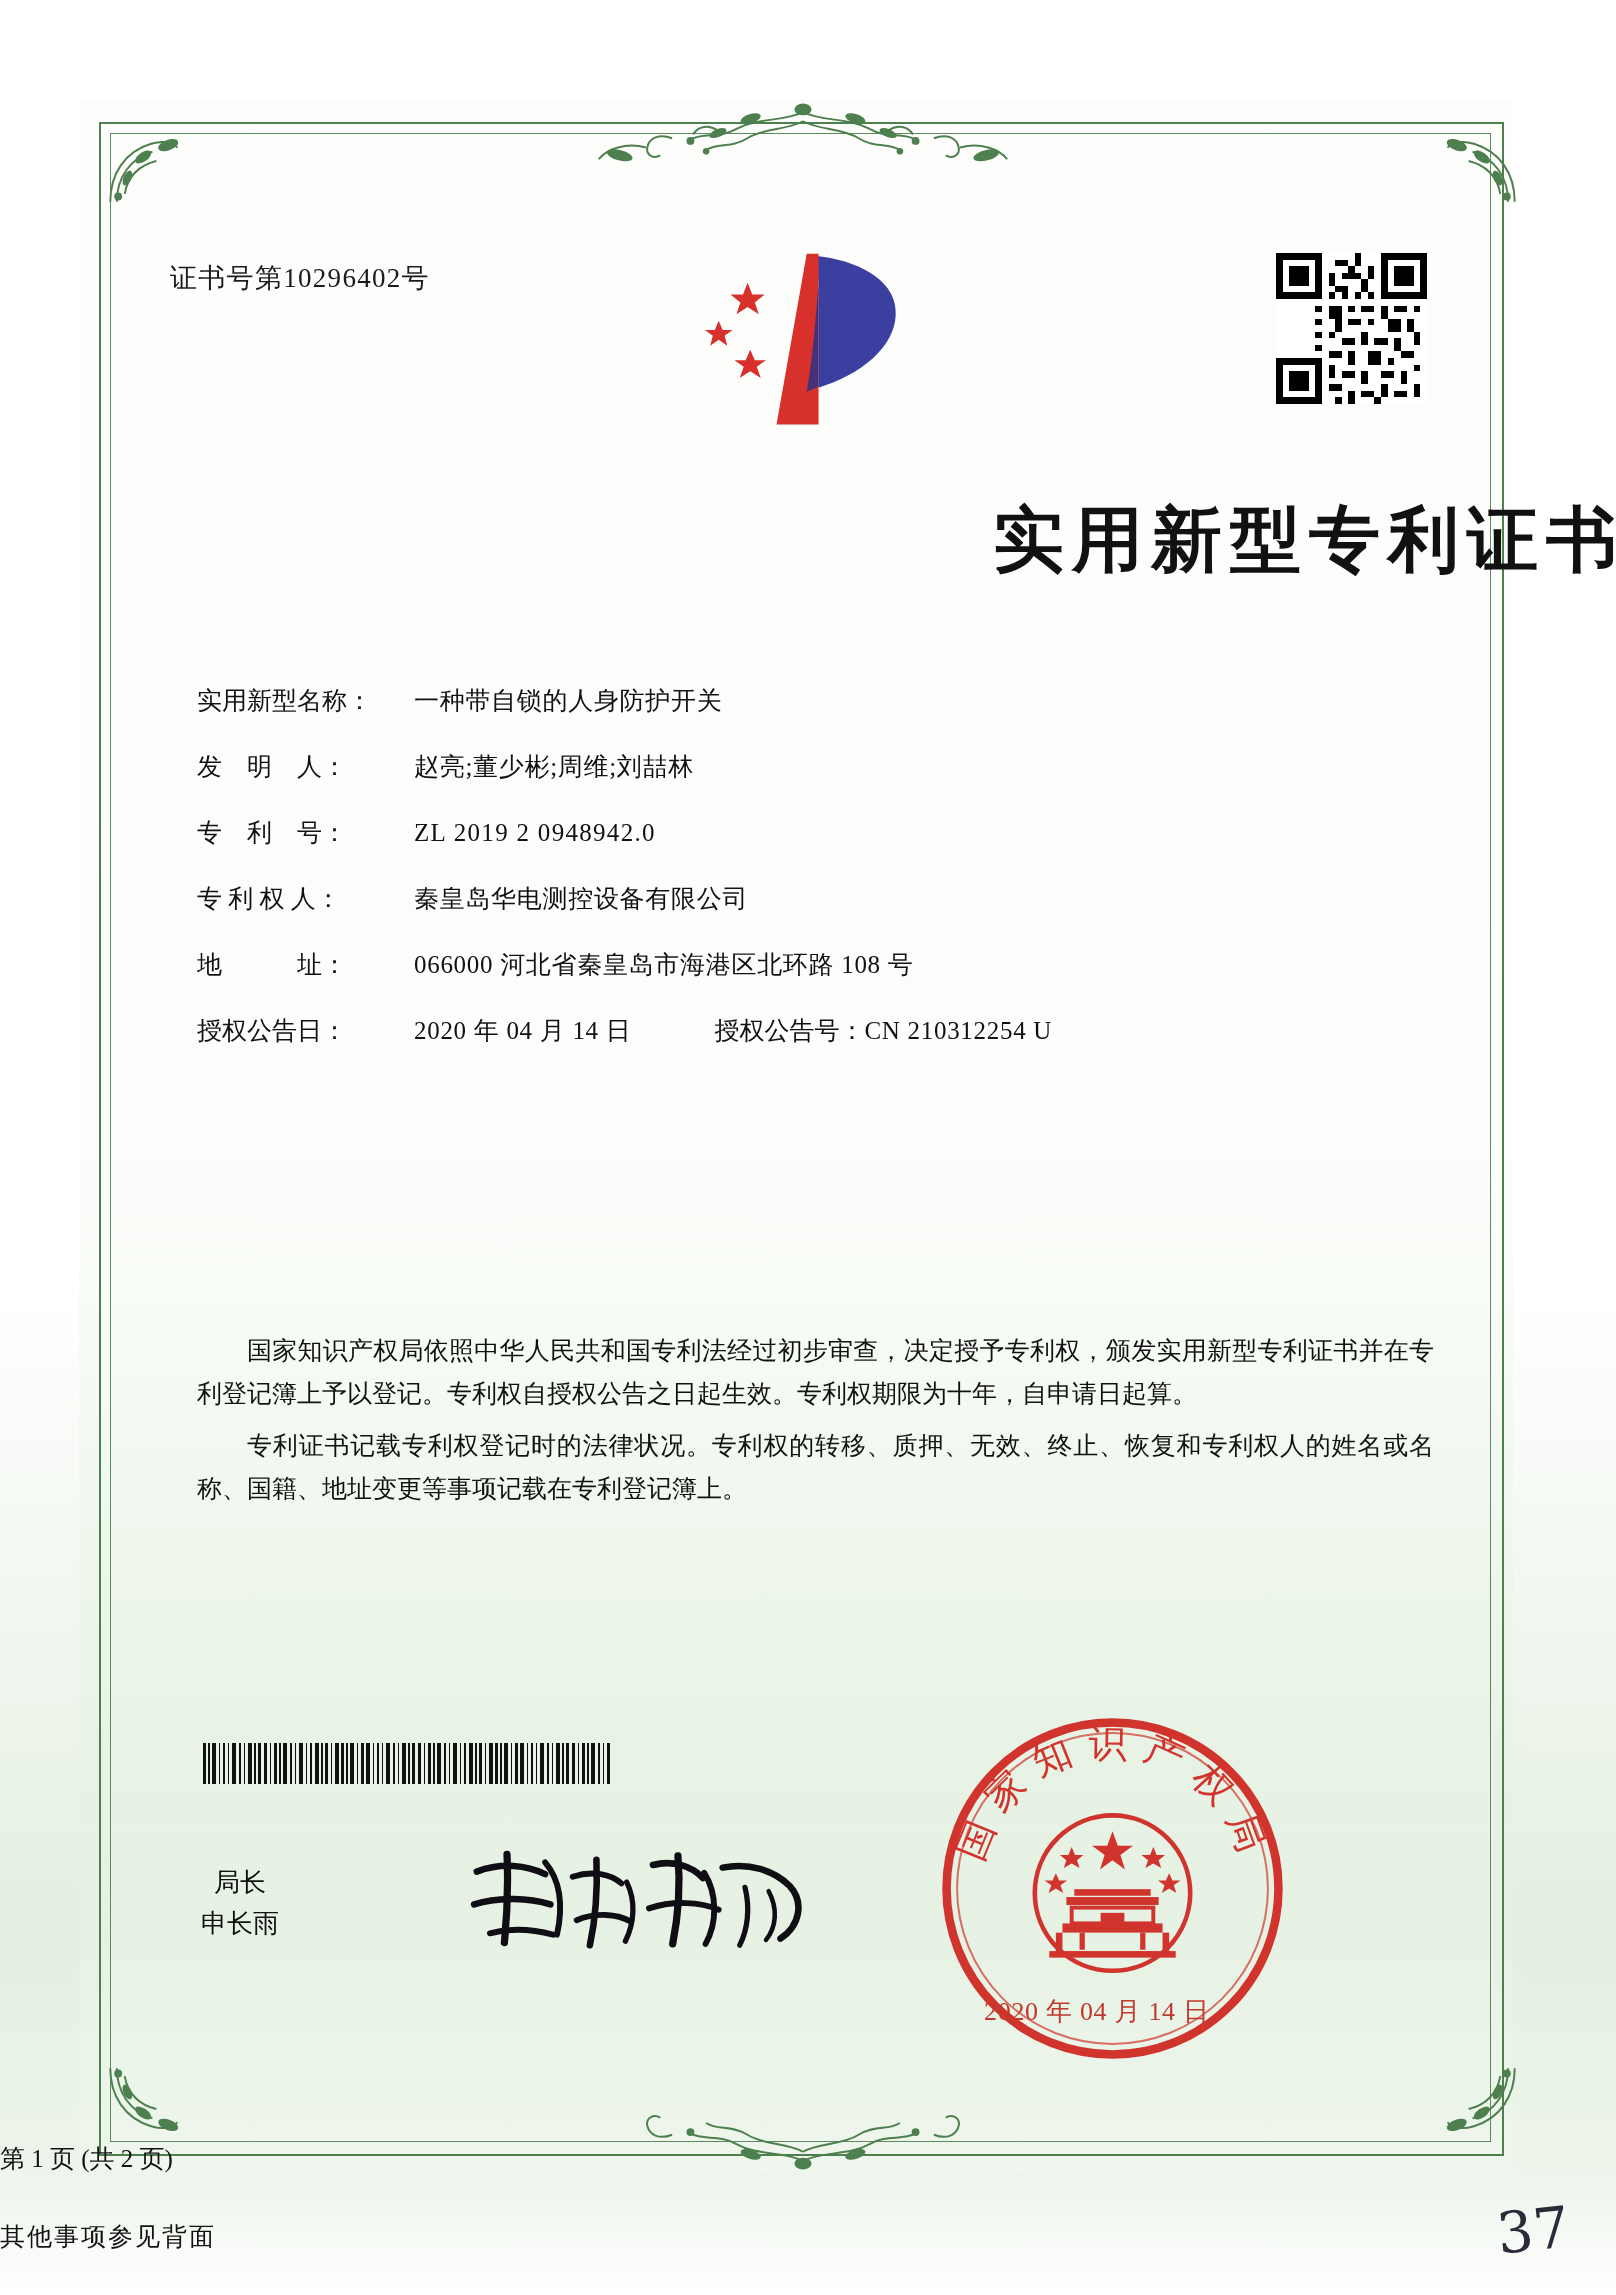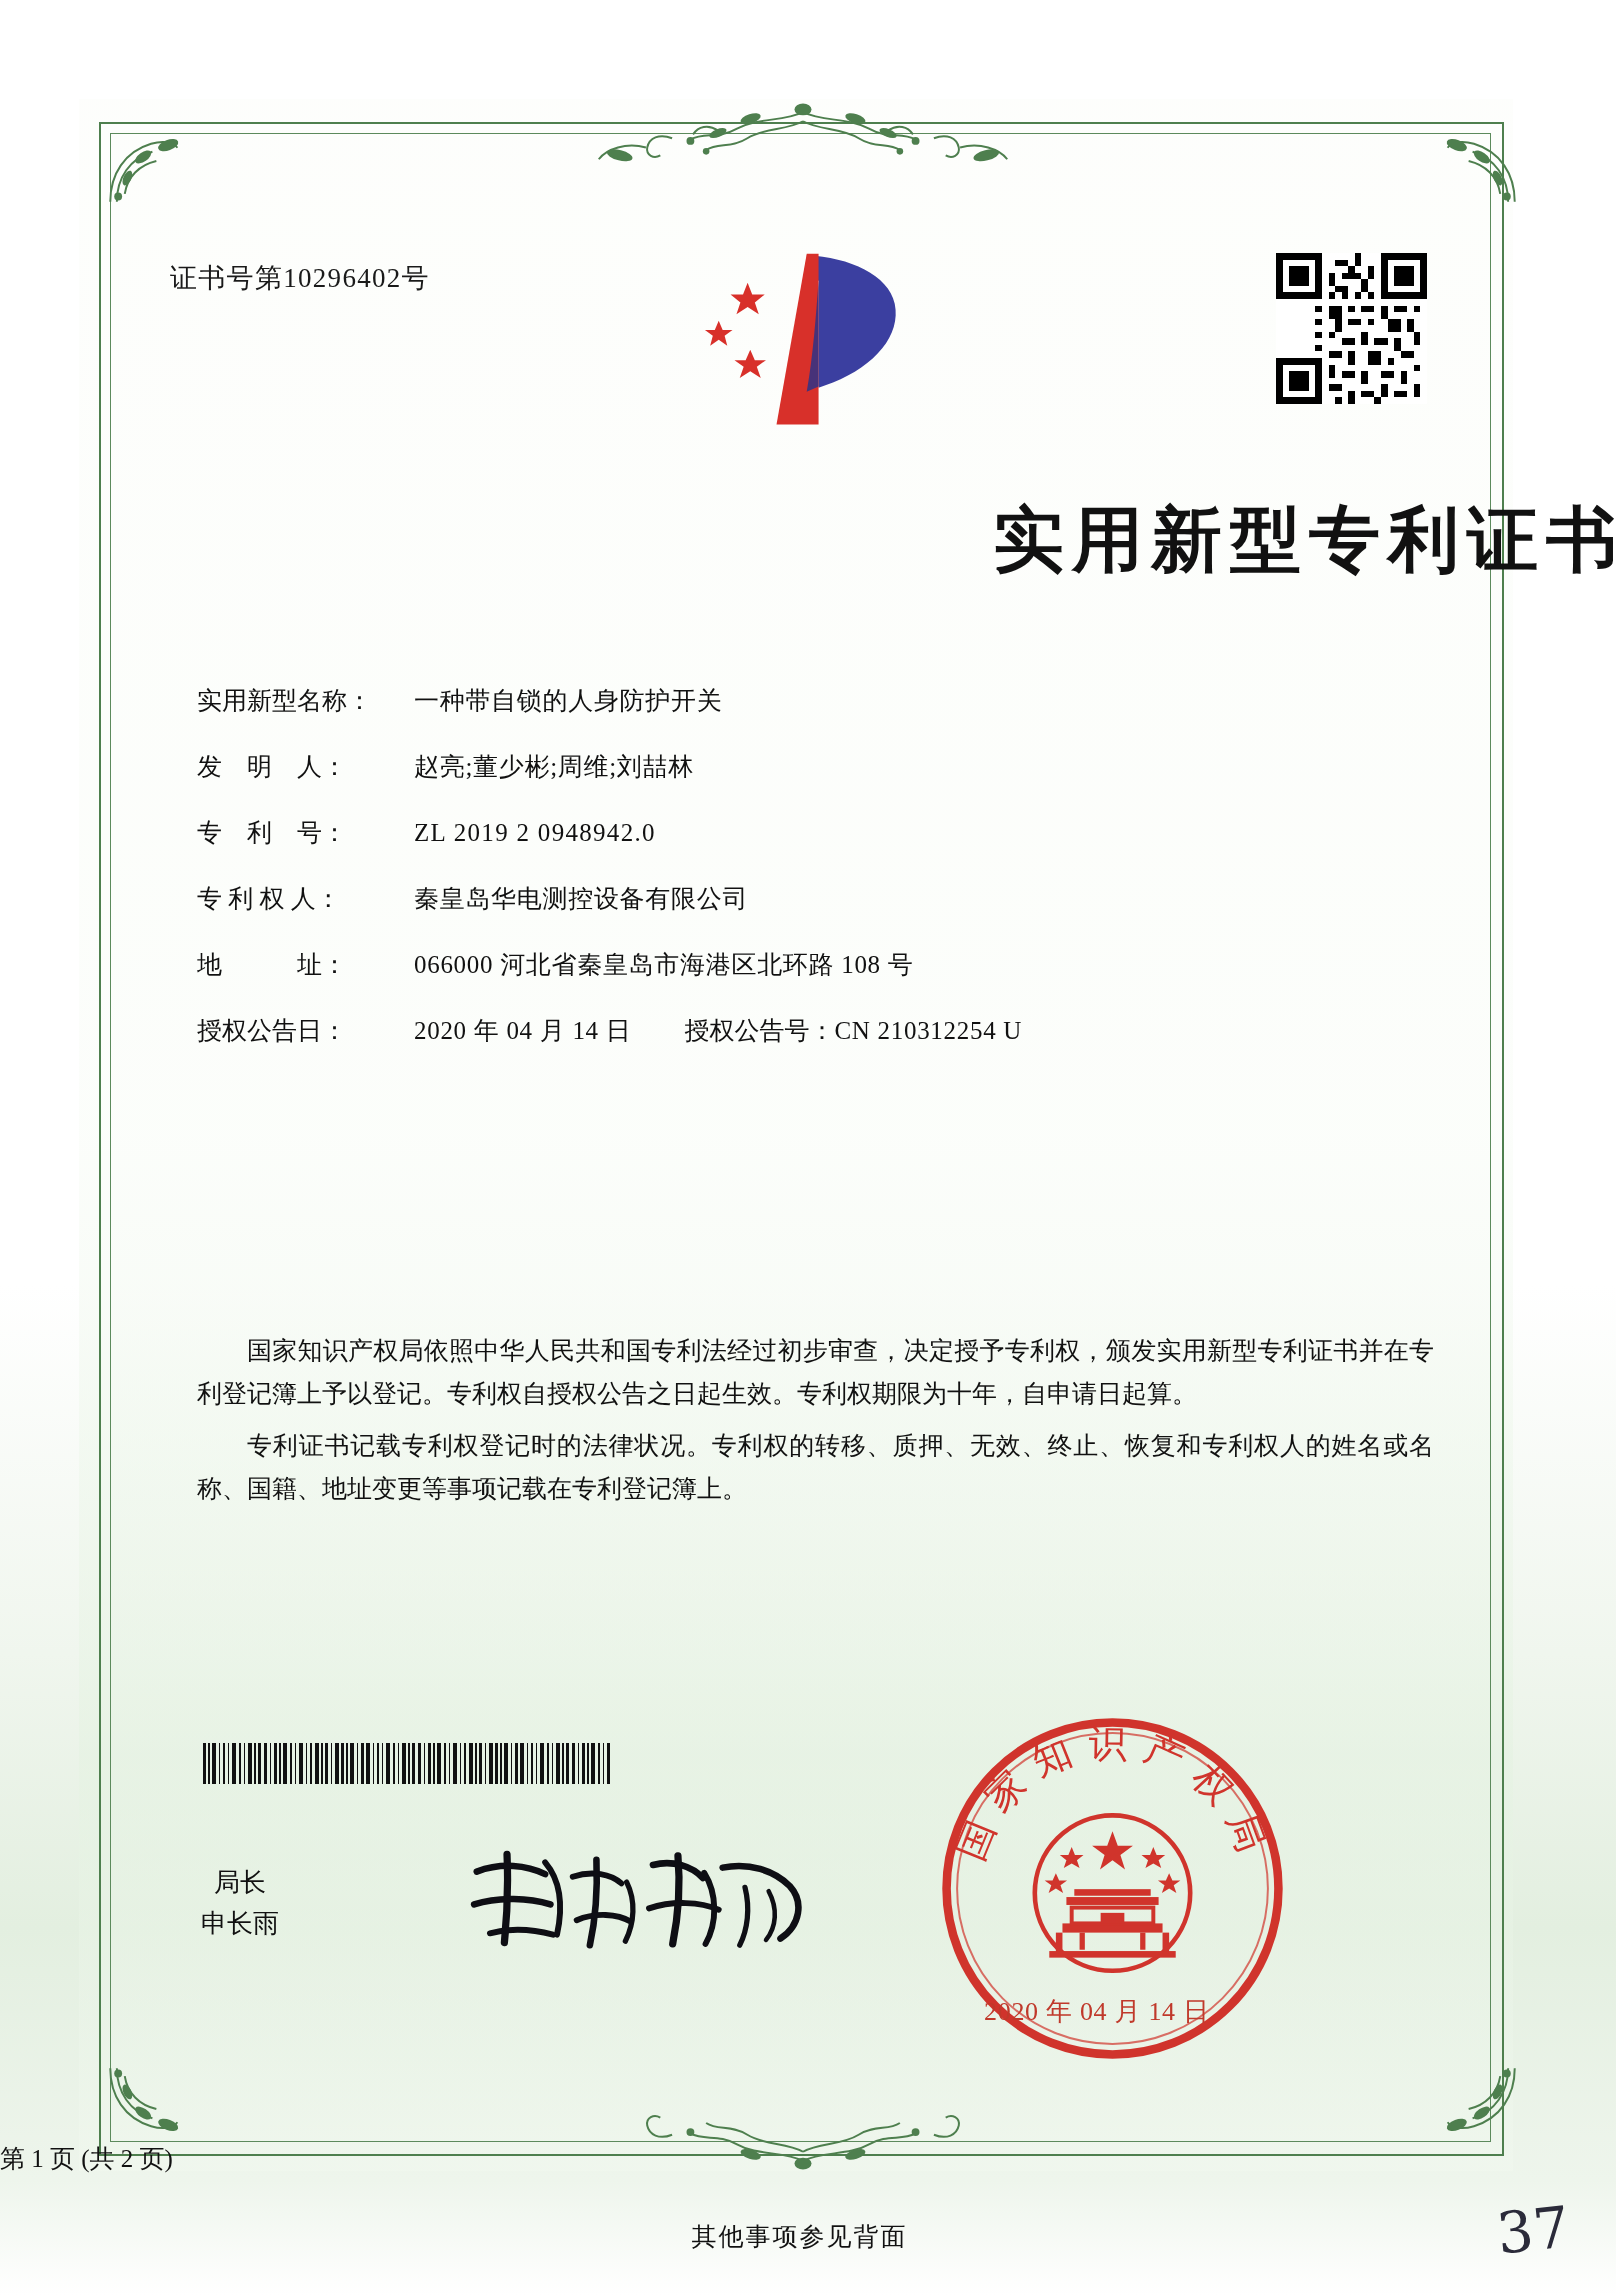--- a/index.html
+++ b/index.html
@@ -125,21 +125,21 @@
     display: inline-block;
     width: 217px;
     letter-spacing: 0px;
   }
   .field-value {
     display: inline-block;
     letter-spacing: 0.7px;
   }
   .field-row.two-col .second-label {
     display: inline-block;
-    margin-left: 53px;
+    margin-left: 83px;
   }
   .mono-ish {
     font-family: "Liberation Serif", "DejaVu Serif", serif;
     letter-spacing: 1.3px;
   }
 
   
   .body-text {
     position: absolute;
     left: 197px; top: 1329px;
@@ -194,23 +194,23 @@
   
   .page-num {
     position: absolute;
     left: 0; top: 2142px;
     width: 1617px;
     font-size: 25px;
     color: #111;
   }
   .footer-note {
     position: absolute;
-    left: 12px; top: 2220px;
+    left: 0; top: 2220px;
     width: 1575px;
-    text-align: center;
+    text-align: left;
     font-size: 25px;
     color: #111;
     letter-spacing: 2px;
   }
   .hand-number {
     position: absolute;
     left: 1497px; top: 2197px;
     font-size: 57px;
     color: #2b2b3a;
     font-family: "DejaVu Serif", serif;

